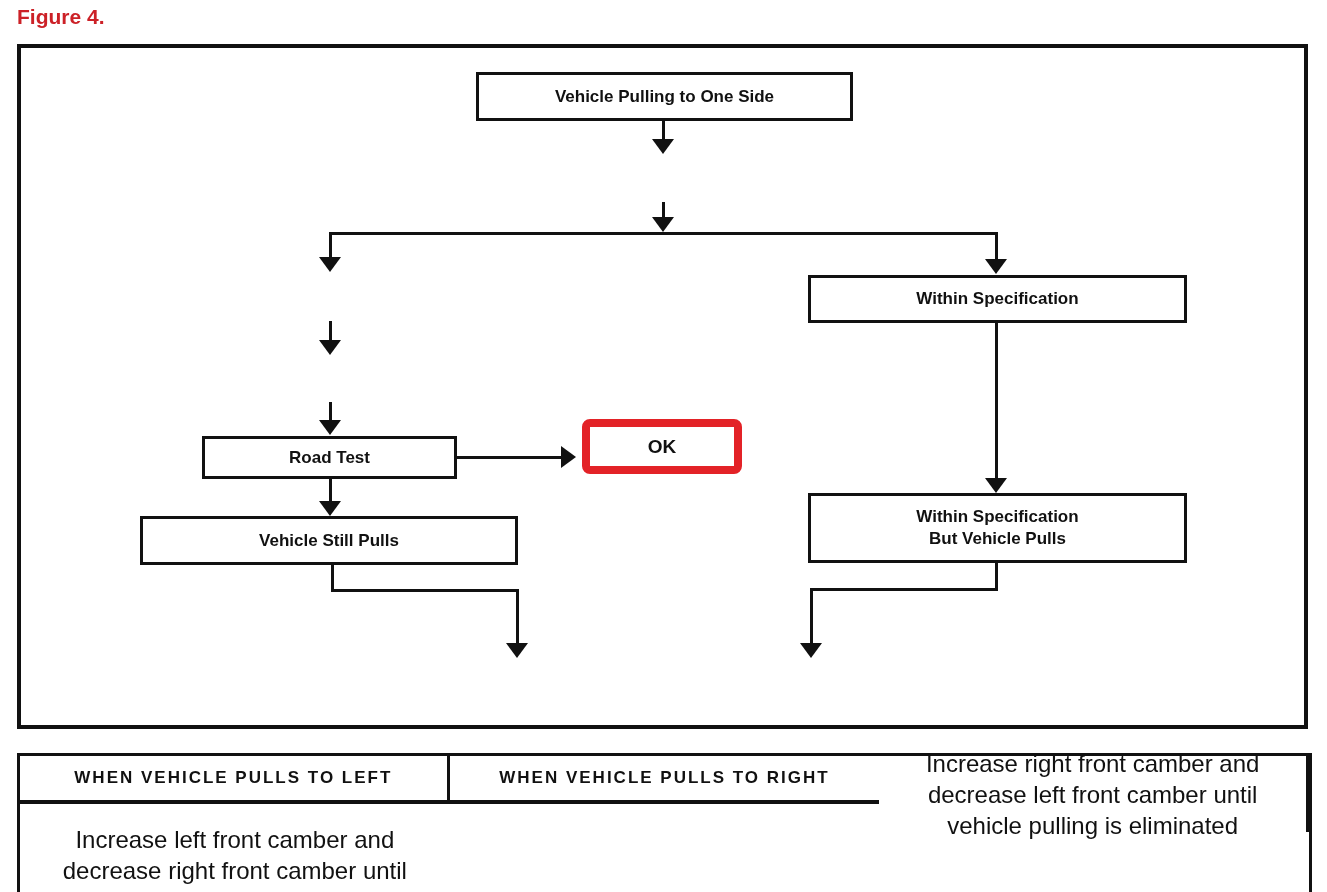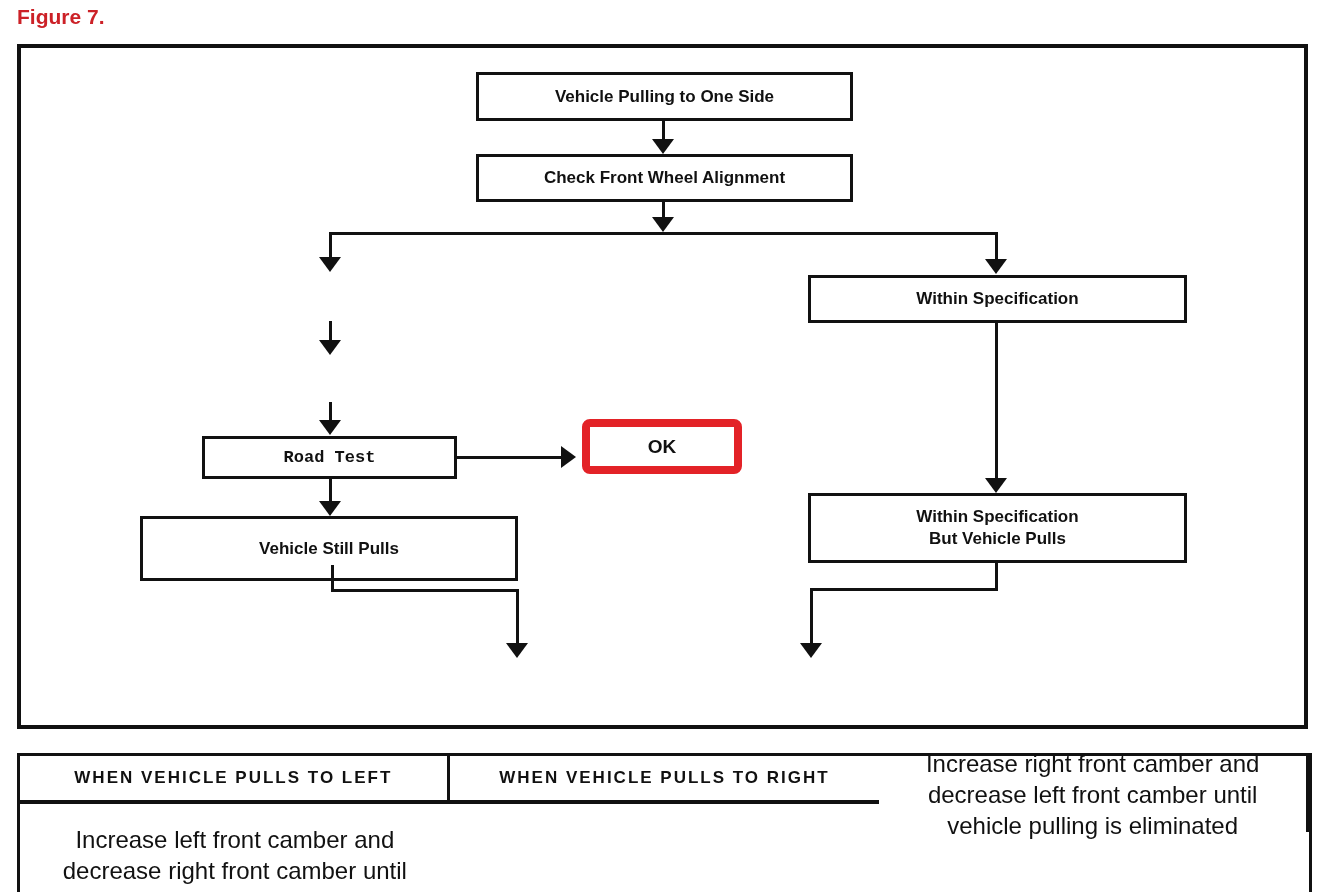--- a/index.html
+++ b/index.html
@@ -48,37 +48,34 @@
     height:76px; display:flex; align-items:center; justify-content:center;
     font-size:24px; line-height:31px; text-align:center; padding:0 10px;
   }
   .col-left { border-right:3px solid #111; }
 </style>
 </head>
 <body>
 
 <div class="canvas">
 
-  <div class="figure-label">Figure 7.</div>
+  <div class="figure-label">Figure 4.</div>
 
   <div class="flow-frame"></div>
 
   <div class="flow-box" style="left:476px; top:72px; width:377px; height:49px;">
     <span>Vehicle Pulling to One Side</span>
   </div>
-  <div class="flow-box" style="left:476px; top:154px; width:377px; height:48px;">
-    <span>Check Front Wheel Alignment</span>
-  </div>
-  <div class="flow-box" style="left:202px; top:436px; width:255px; height:43px;font-family:Liberation Mono, monospace;">
+  <div class="flow-box" style="left:202px; top:436px; width:255px; height:43px;">
     <span>Road Test</span>
   </div>
   <div class="flow-box ok-box" style="left:582px; top:419px; width:160px; height:55px;">
     <span>OK</span>
   </div>
-  <div class="flow-box" style="left:140px; top:516px; width:378px; height:65px;">
+  <div class="flow-box" style="left:140px; top:516px; width:378px; height:49px;">
     <span>Vehicle Still Pulls</span>
   </div>
   <div class="flow-box" style="left:808px; top:275px; width:379px; height:48px;">
     <span>Within Specification</span>
   </div>
   <div class="flow-box" style="left:808px; top:493px; width:379px; height:70px;">
     <span>Within Specification</span>
     <span>But Vehicle Pulls</span>
   </div>
 

